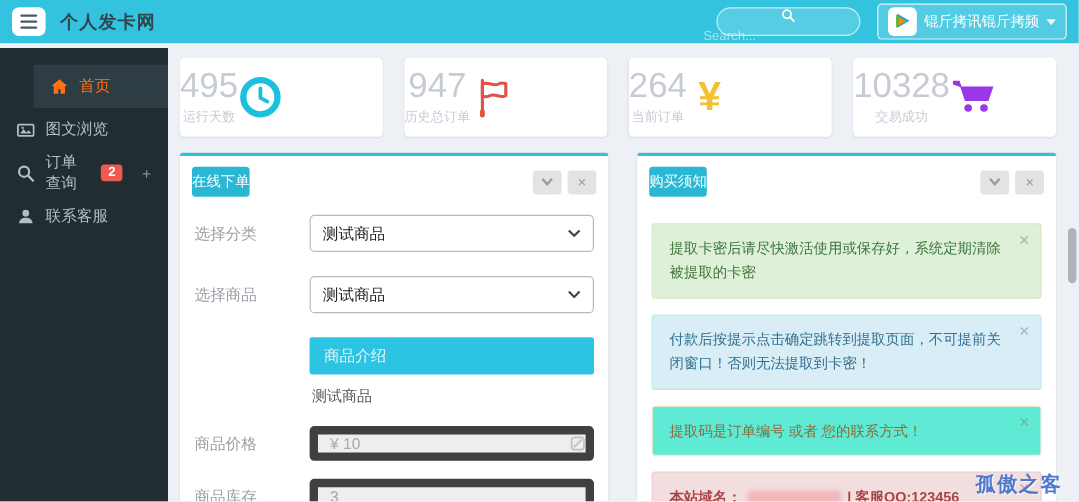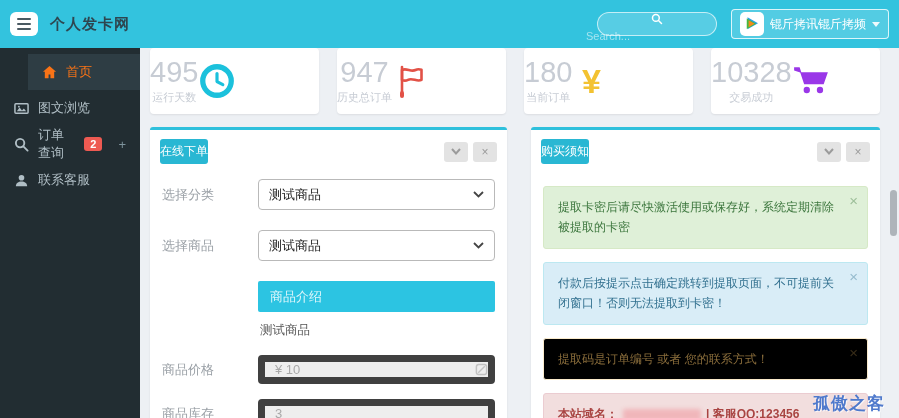--- a/index.html
+++ b/index.html
@@ -1,20 +1,20 @@
 <!DOCTYPE html>
 <html><head>
 <meta charset="utf-8">
 <style>
   * { margin:0; padding:0; box-sizing:border-box; }
   html,body { width:899px; height:418px; overflow:hidden; }
   body { font-family:"Liberation Sans","DejaVu Sans",sans-serif; background:#edf0f4; position:relative; }
 
   
-  .header { position:absolute; top:0; left:0; right:0; height:48px; background:#33c3de;
+  .header { position:absolute; top:0; left:0; right:0; height:36px; background:#33c3de;
             display:flex; align-items:center; padding:0 10px; z-index:10; }
   .menu-btn { width:28px; height:24px; background:#fff; border:none; border-radius:6px;
               display:flex; flex-direction:column; justify-content:center; align-items:center;
               gap:3px; margin-right:12px; cursor:pointer; }
   .menu-btn i { display:block; width:14px; height:2px; background:#4a5a62; border-radius:1px; }
   .site-title { font-size:15px; font-weight:700; color:#2e4650; letter-spacing:1px; }
   .hspacer { flex:1; }
   .searchbox { width:120px; height:24px; border:1px solid rgba(255,255,255,.65);
                background:rgba(255,255,255,.18); border-radius:12px; display:flex;
                align-items:center; padding:0 9px; gap:5px;flex-direction:column; }
@@ -81,21 +81,21 @@
   .addon-icon { position:absolute; right:7px; top:8px; color:#c2c2c2; display:flex; }
 
   
   .alerts { padding:2px 12px 14px; }
   .alert { position:relative; border-radius:3px; padding:10px 30px 10px 14px; font-size:12px;
            line-height:1.7; margin-top:13px; }
   .alert .close-x { position:absolute; top:5px; right:9px; font-size:15px; opacity:.4; cursor:pointer;
                     background:none; border:none; color:inherit; }
   .alert-success { background:#dff0d8; border:1px solid #d6e9c6; color:#3c763d; }
   .alert-info    { background:#d9edf7; border:1px solid #bce8f1; color:#31708f; }
-  .alert-warning { background:#000000; border:1px solid #faebcc; color:#8a6d3b; }
+  .alert-warning { background:#5eead4; border:1px solid #faebcc; color:#8a6d3b; }
   .alert-danger  { background:#f2dede; border:1px solid #ebccd1; color:#a94442; font-weight:700; }
   .redacted { display:inline-block; width:78px; height:12px; background:#f0b6ba; border-radius:2px;
               filter:blur(2px); vertical-align:middle; margin:0 5px; }
 
   .watermark { position:absolute; right:14px; bottom:3px; color:#4f79cc; font-size:17px;
                font-weight:700; letter-spacing:1px; text-shadow:1px 1px 0 rgba(255,255,255,.7); }
   .scroll-thumb { position:absolute; right:2px; top:190px; width:7px; height:46px;
                   background:#aeb4ba; border-radius:4px; }
 </style>
 </head>
@@ -195,21 +195,21 @@
       <div class="stat-icon" style="color: rgb(226, 81, 70);">
         <svg width="36" height="36" viewBox="0 0 36 36">
             <line x1="9" y1="4" x2="9" y2="29" stroke="currentColor" stroke-width="2.6" stroke-linecap="round"></line>
             <path d="M9 30l0 3" stroke="currentColor" stroke-width="4" stroke-linecap="round"></path>
             <path d="M9 7c4.5-2.5 9 2.5 13.5 0 2.5-1.4 4-1 6-.2v10c-4.5 2.5-9-2.5-13.5 0-2.5 1.4-4 1-6 .2z" fill="none" stroke="currentColor" stroke-width="2.6" stroke-linejoin="round"></path>
           </svg>
       </div>
     </div>
     <div class="stat-card">
       <div>
-        <div class="stat-num">180</div>
+        <div class="stat-num">264</div>
         <div class="stat-label">当前订单</div>
       </div>
       <div class="stat-icon yen-glyph" style="color: rgb(243, 194, 49);">¥</div>
     </div>
     <div class="stat-card">
       <div>
         <div class="stat-num">10328</div>
         <div class="stat-label">交易成功</div>
       </div>
       <div class="stat-icon" style="color: rgb(154, 55, 232);">

